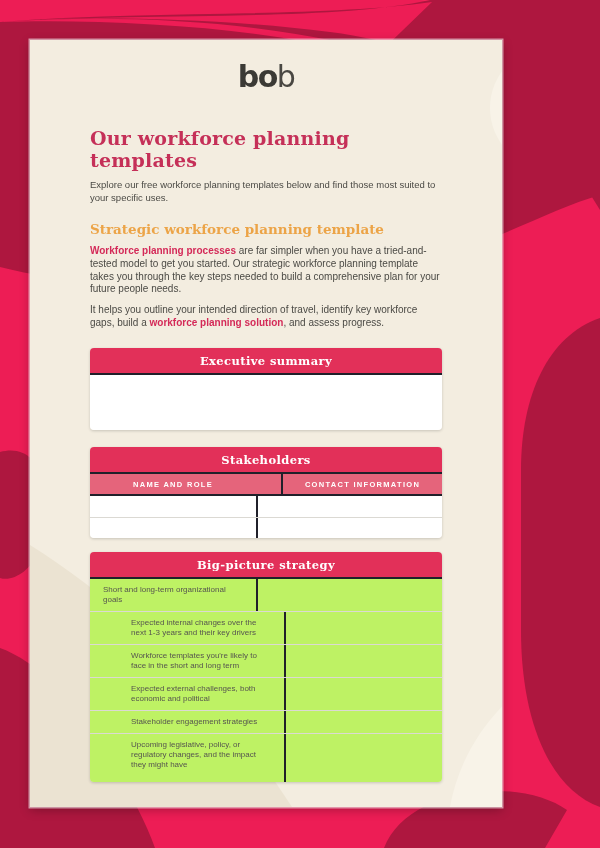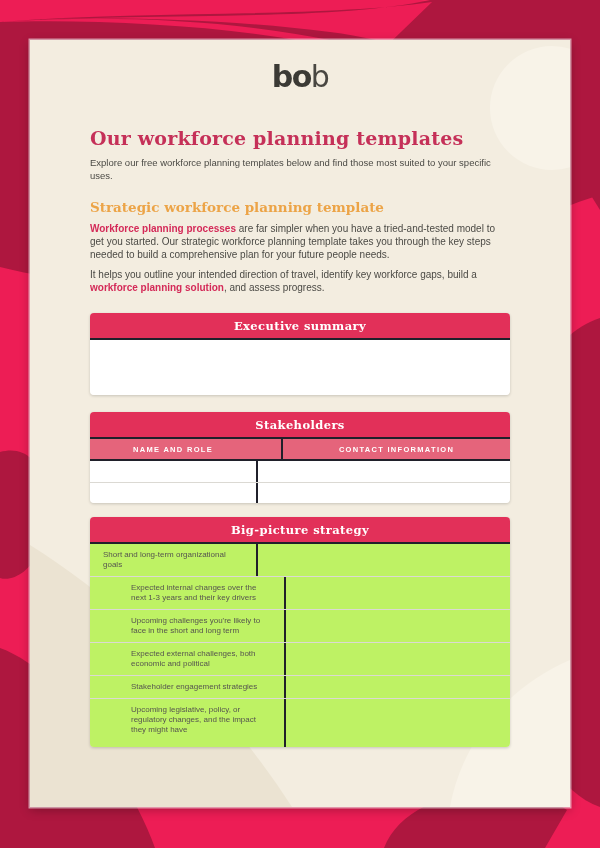--- a/index.html
+++ b/index.html
@@ -8,21 +8,21 @@
     --heading:#c53058; --subheading:#eca447; --body-text:#4b4a45;
     --link:#d42a58; --table-header-bg:#e23059; --table-subheader-bg:#e5647b;
     --table-border-dark:#20202a; --row-divider:#dbd9d3; --label-text:#56554f;
     --logo-color:#3b3a35; --header-text:#ffffff;
   }
   *{box-sizing:border-box; margin:0; padding:0;}
   html,body{width:600px;height:848px;}
   body{position:relative; overflow:hidden; background:var(--bg-base);
        font-family:"Liberation Sans",sans-serif;}
   .bg-svg{position:absolute; left:0; top:0; z-index:0;}
-  .card{position:absolute; left:30px; top:40px; width:540px; height:767px;
+  .card{position:absolute; left:30px; top:40px; width:472px; height:767px;
         background:var(--card); z-index:1; overflow:hidden;
         box-shadow:0 0 0 1.5px rgba(255,255,255,.55), 0 3px 10px rgba(0,0,0,.28);}
   .card-deco{position:absolute; left:0; top:0; z-index:0;}
   .content{position:relative; z-index:1; padding:0 60px;}
   .logo{text-align:center; padding-top:20px; font-family:"DejaVu Sans",sans-serif;
         font-size:30px; line-height:34px; color:var(--logo-color); letter-spacing:-1.5px;}
   .logo .lb{font-weight:bold;}
   .logo .ll{font-weight:normal; opacity:.92;}
   .page-title{margin-top:33px; font-family:"DejaVu Serif",serif; font-weight:bold;
         font-size:19px; line-height:22px; color:var(--heading); letter-spacing:.2px;}
@@ -115,21 +115,21 @@
 
       <div class="grid2 bp-row">
         <div class="bp-label">Short and long-term organizational goals</div>
         <div class="vdiv"></div>
       </div>
       <div class="grid2 bp-row">
         <div class="bp-label">Expected internal changes over the next 1-3 years and their key drivers</div>
         <div class="vdiv"></div>
       </div>
       <div class="grid2 bp-row">
-        <div class="bp-label">Upcoming challenges you're likely to face in the short and long term</div>
+        <div class="bp-label">Workforce templates you're likely to face in the short and long term</div>
         <div class="vdiv"></div>
       </div>
       <div class="grid2 bp-row">
         <div class="bp-label">Expected external challenges, both economic and political</div>
         <div class="vdiv"></div>
       </div>
       <div class="grid2 bp-row">
         <div class="bp-label">Stakeholder engagement strategies</div>
         <div class="vdiv"></div>
       </div>

